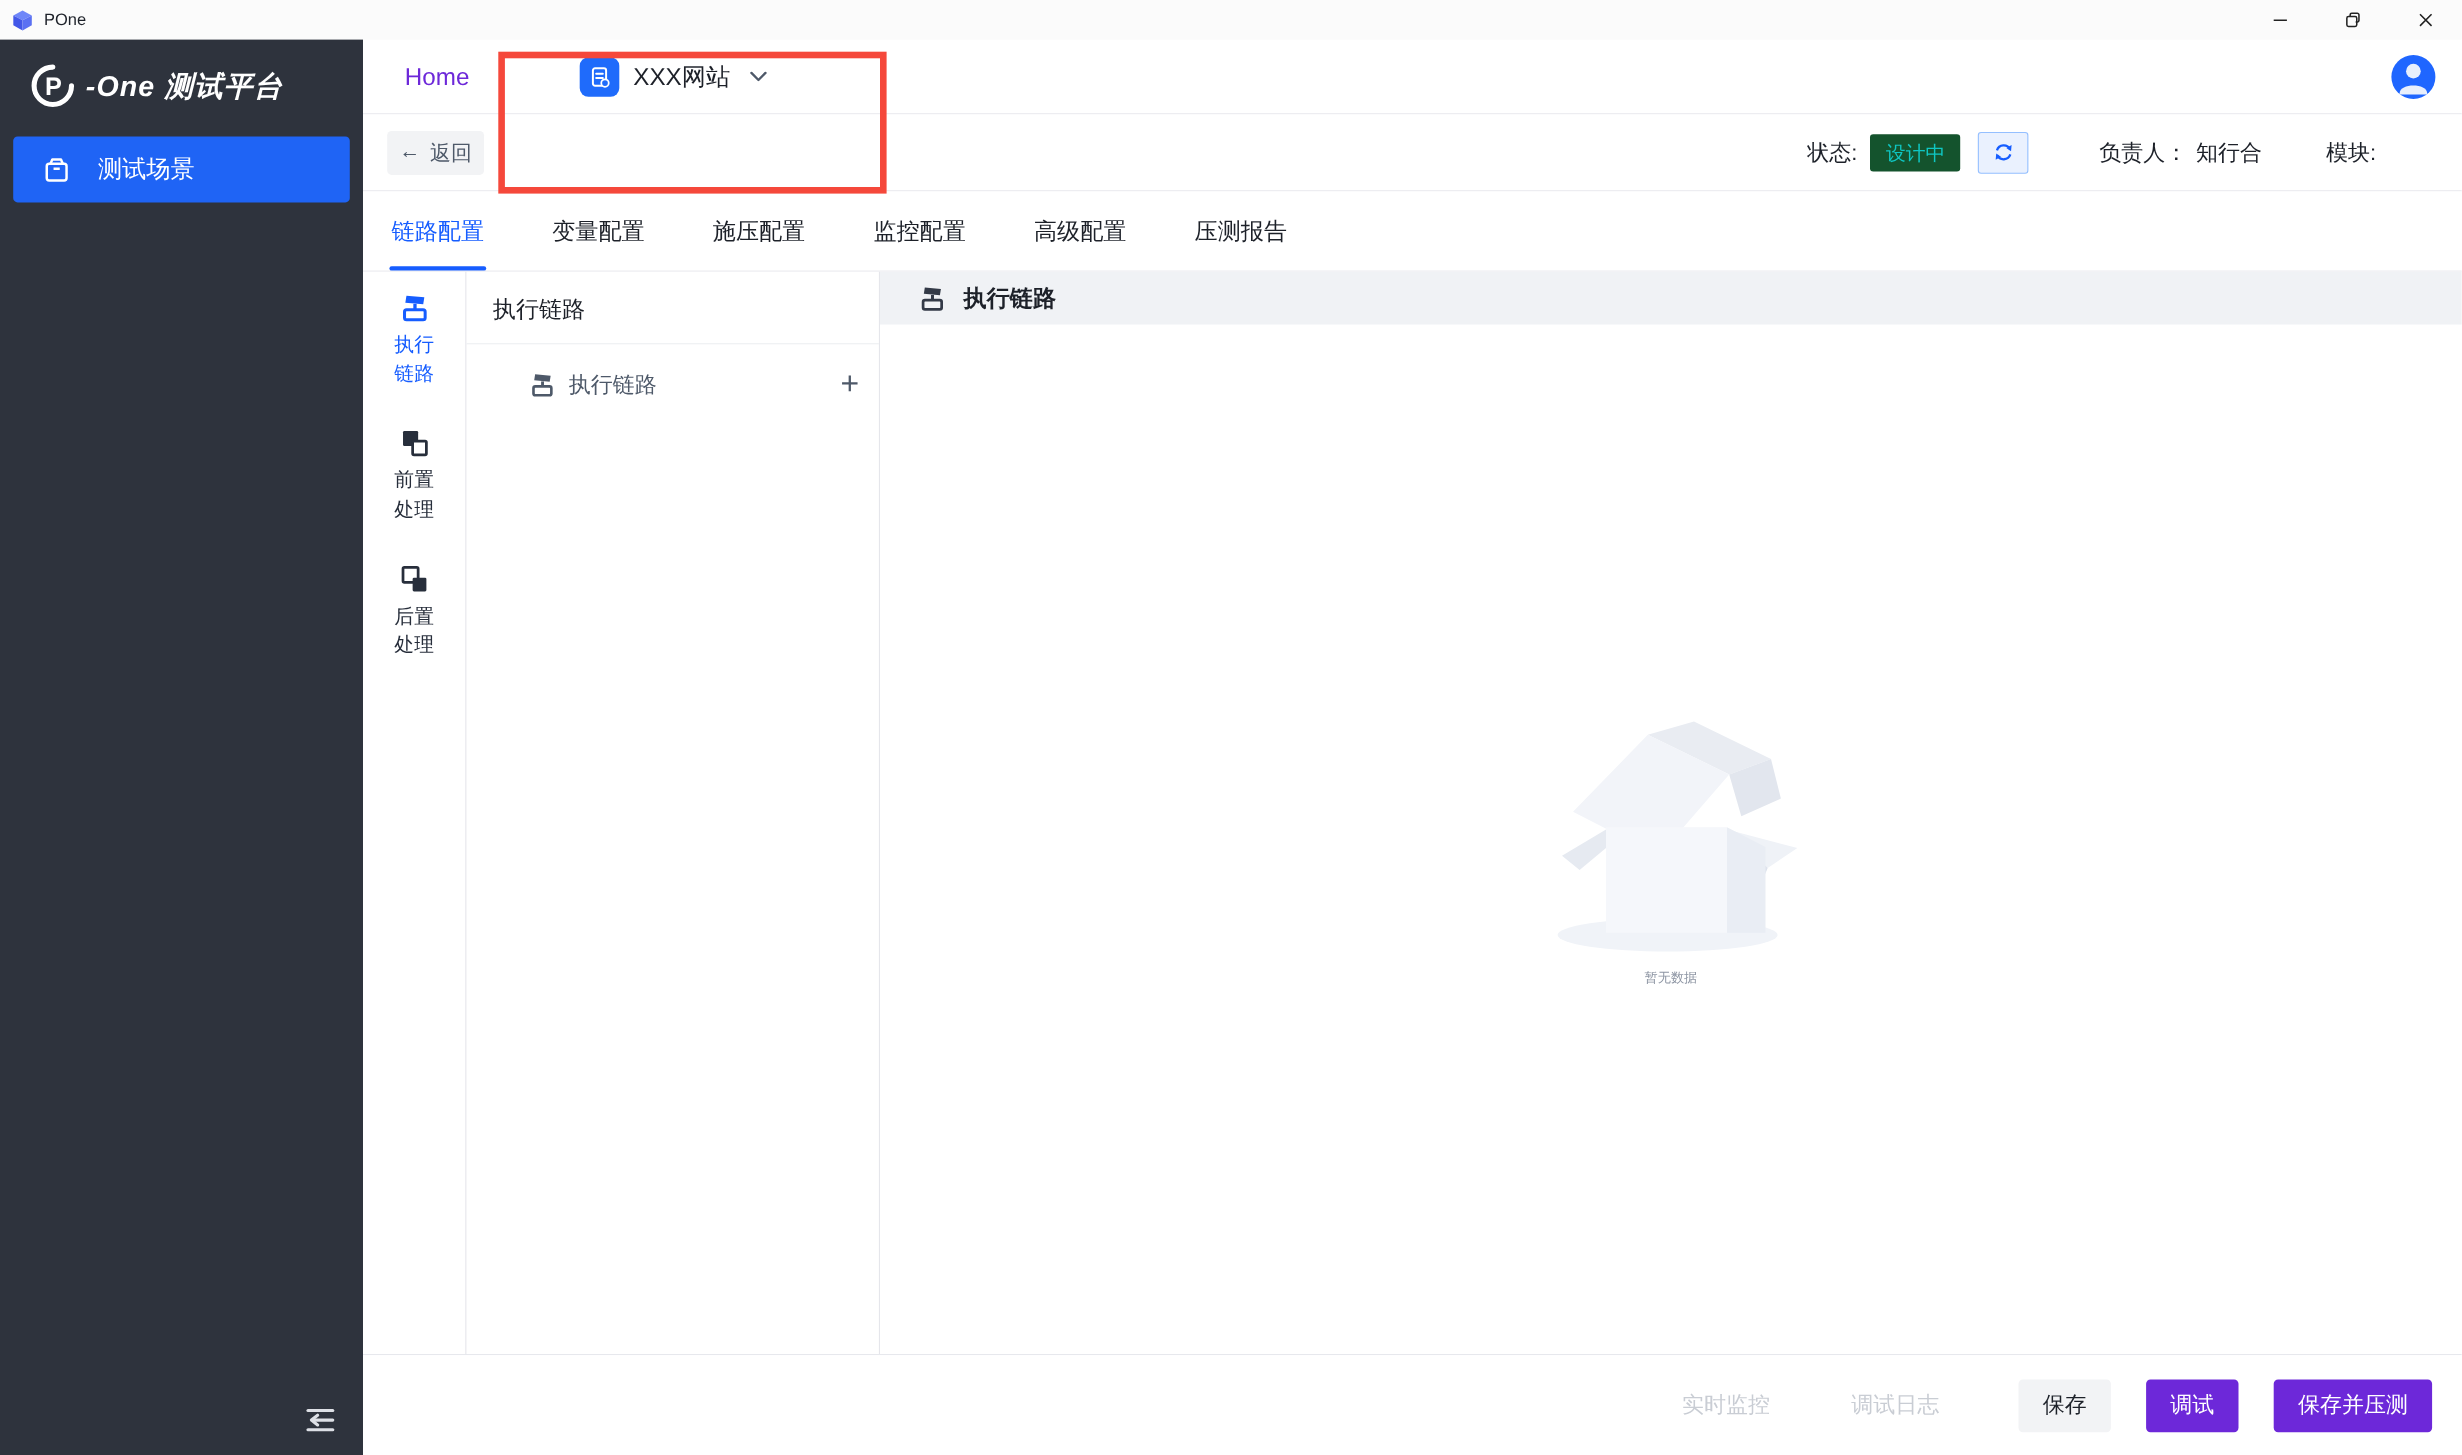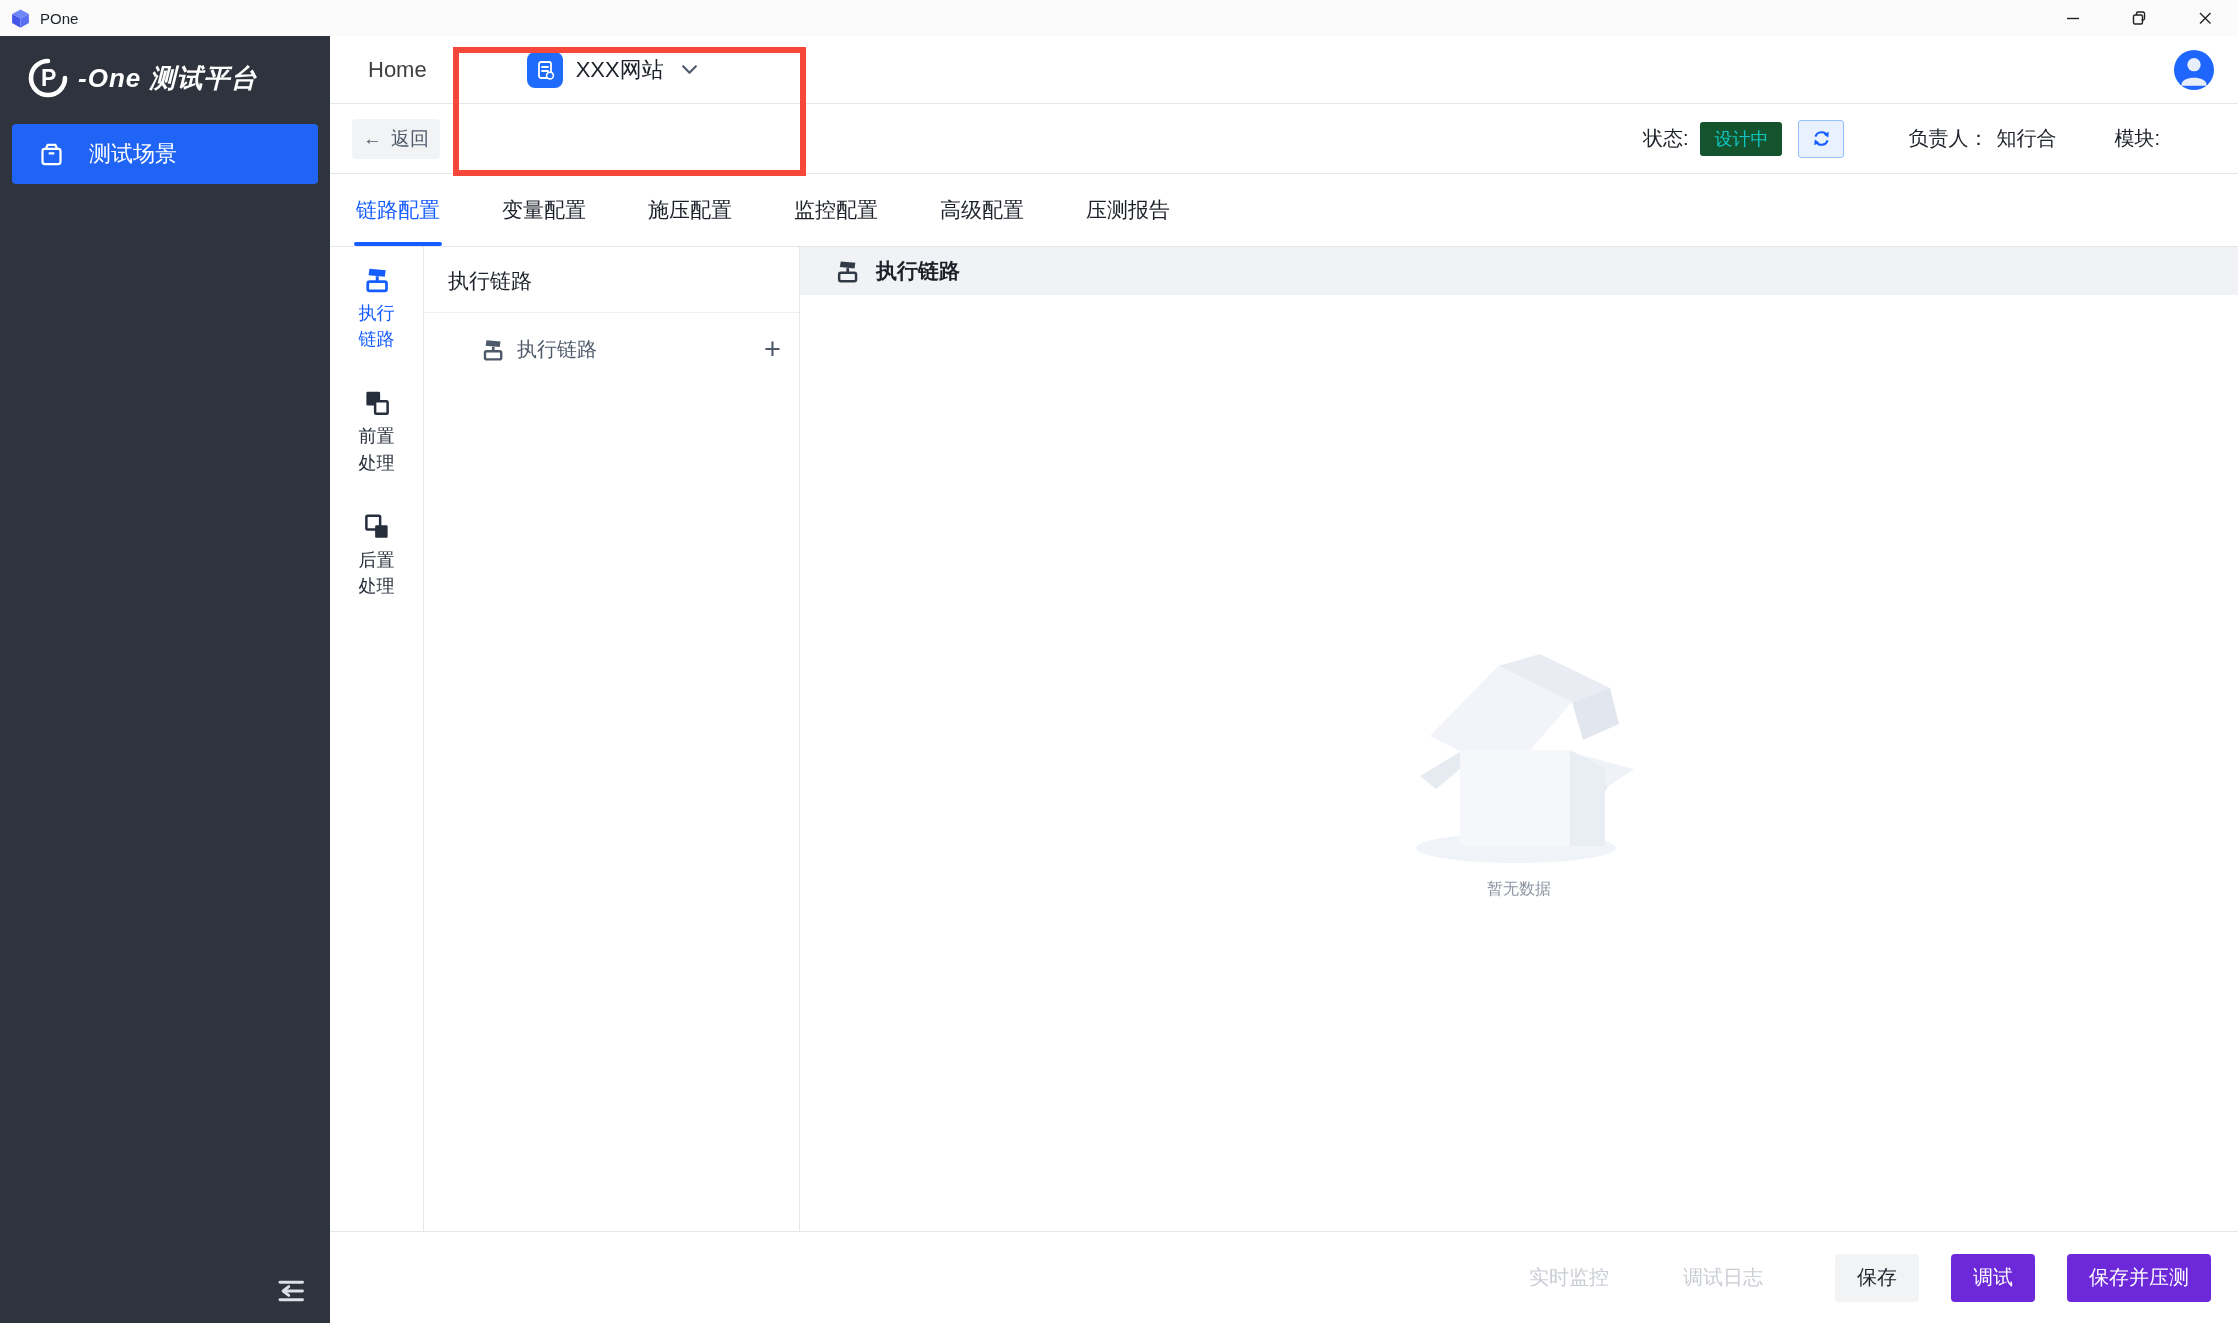--- a/index.html
+++ b/index.html
@@ -19,21 +19,21 @@
   .sidebar { width:330px; background:#2e333d; flex-shrink:0; position:relative; }
   .logo { display:flex; align-items:center; gap:8px; padding:20px 22px 16px 26px; }
   .logo-text { color:#fff; font-size:26px; font-weight:bold; font-style:italic; letter-spacing:1px; white-space:nowrap; }
   .side-menu-item { margin:8px 12px 0; height:60px; background:#1f64f5; border-radius:4px; display:flex; align-items:center; gap:24px; padding-left:26px; color:#fff; font-size:22px; cursor:pointer; }
   .collapse-btn { position:absolute; right:16px; bottom:8px; width:48px; height:48px; background:transparent; border:none; display:flex; align-items:center; justify-content:center; }
 
   
   .main { flex:1; display:flex; flex-direction:column; min-width:0; }
 
   .nav-row { height:68px; border-bottom:1px solid #e5e6eb; display:flex; align-items:center; padding:0 24px 0 38px; background:#fff; }
-  .home-tab { font-size:22px; color:#404040; margin-right:100px; cursor:pointer; }
+  .home-tab { font-size:22px; color:#6d28d9; margin-right:100px; cursor:pointer; }
   .scene-tab { display:flex; align-items:center; gap:13px; font-size:22px; color:#1d2129; cursor:pointer; }
   .scene-icon { width:36px; height:36px; background:#1f6bfb; border-radius:8px; display:flex; align-items:center; justify-content:center; flex-shrink:0; }
   .chevron { margin-left:4px; display:flex; }
   .avatar { margin-left:auto; width:40px; height:40px; border-radius:50%; background:#1f66ff; border:none; display:flex; align-items:center; justify-content:center; }
 
   .toolbar-row { height:70px; border-bottom:1px solid #e5e6eb; display:flex; align-items:center; padding:0 78px 0 22px; background:#fff; }
   .back-btn { width:88px; height:40px; background:#f2f3f5; border:none; border-radius:4px; font-size:19px; color:#4e5969; display:flex; align-items:center; justify-content:center; gap:9px; }
   .name-input { margin-left:24px; width:1080px; height:44px; border:1px solid #e5e6eb; border-radius:3px; padding:0 16px; font-size:19px; color:#1d2129; outline:none; }
   .name-input::placeholder { color:#8a919f; }
   .meta { margin-left:auto; display:flex; align-items:center; font-size:20px; color:#1d2129; white-space:nowrap; }
@@ -59,21 +59,21 @@
   .tree-panel { width:376px; border-right:1px solid #e5e6eb; flex-shrink:0; }
   .tree-header { padding:20px 24px 17px; font-size:21px; font-weight:500; color:#1d2129; border-bottom:1px solid #edeff2; }
   .tree-item { display:flex; align-items:center; gap:11px; padding:22px 18px 0 56px; color:#4e5969; font-size:20px; cursor:pointer; }
   .tree-item svg { width:26px; height:26px; color:#4e5969; flex-shrink:0; }
   .tree-add { margin-left:auto; font-size:29px; color:#4e5969; line-height:1; background:none; border:none; font-weight:300; }
 
   .canvas { flex:1; display:flex; flex-direction:column; min-width:0; }
   .canvas-header { height:48px; background:#f0f2f5; display:flex; align-items:center; gap:15px; padding-left:34px; font-size:21px; font-weight:600; color:#1d2129; }
   .canvas-header svg { width:27px; height:27px; color:#333a47; }
   .canvas-body { flex:1; display:flex; flex-direction:column; align-items:center; justify-content:center; gap:8px; }
-  .empty-text { font-size:16px; color:#8d95a3; }
+  .empty-text { font-size:12px; color:#8d95a3; }
 
   
   .footer { height:91px; background:#fff; display:flex; align-items:center; justify-content:flex-end; padding-right:27px; }
   .footer-link { font-size:20px; color:#c9cdd4; background:none; border:none; cursor:not-allowed; }
   .footer-link.first { margin-right:74px; }
   .footer-link.second { margin-right:72px; }
   .btn { height:48px; border-radius:4px; font-size:20px; border:none; padding:0 22px; }
   .btn-default { background:#f2f3f5; color:#1d2129; }
   .btn-primary { background:#6d28d9; color:#fff; margin-left:32px; }
 

